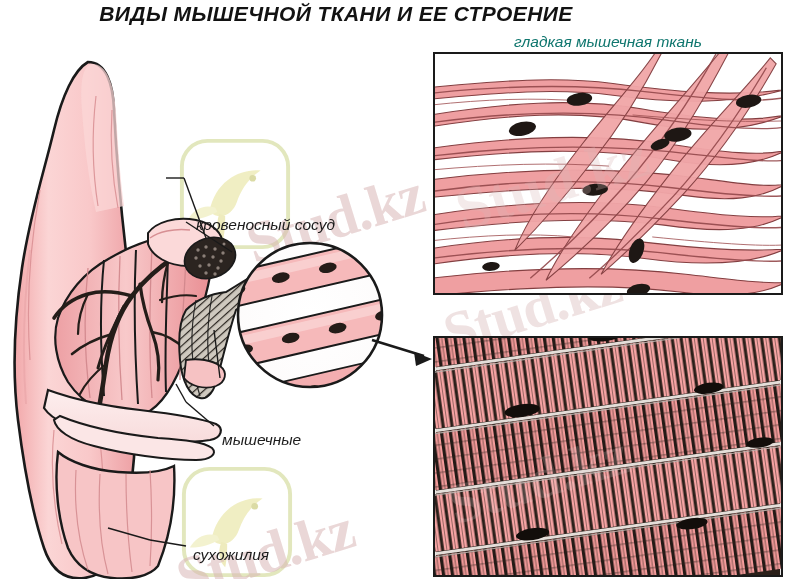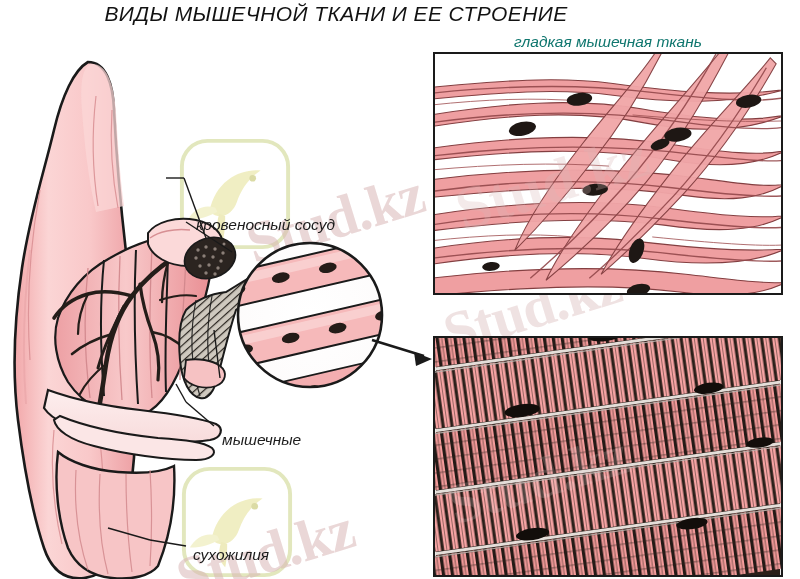--- a/index.html
+++ b/index.html
@@ -12,21 +12,21 @@
     position:relative;
     width:800px;height:579px;
     background:#ffffff;
     overflow:hidden;
   }
   
   #title{
     position:absolute;left:0;top:2px;width:672px;
     text-align:center;
     font-size:21px;
-    font-weight:normal;
+    font-weight:bold;
     font-style:italic;
     letter-spacing:.4px;
     color:#121212;
     white-space:nowrap;
   }
   
   .wm-text{
     position:absolute;
     font-family:"Liberation Serif", serif;
     font-weight:bold;

